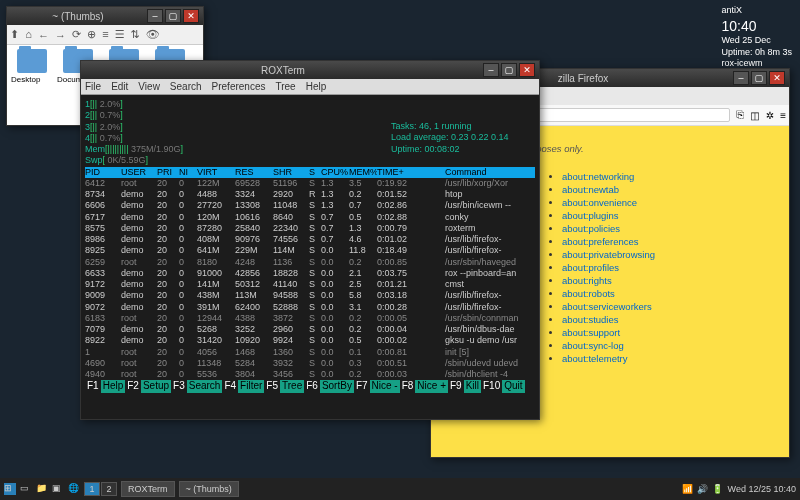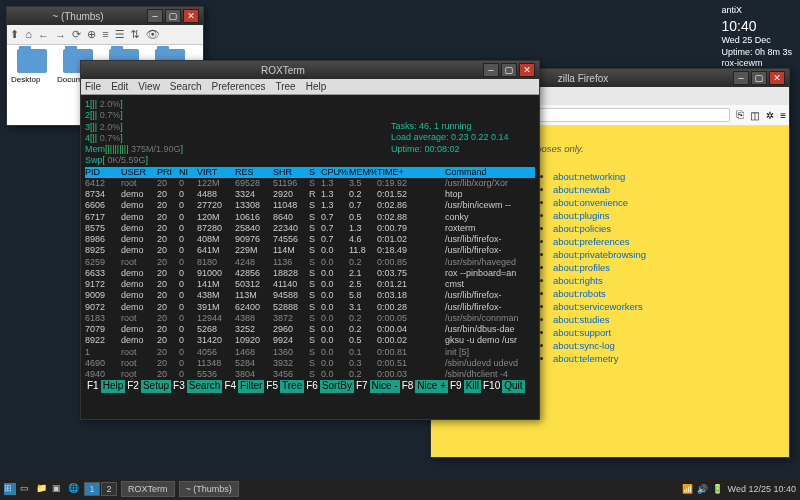--- a/index.html
+++ b/index.html
@@ -33,21 +33,21 @@
 .fkeys span{background:#16a085;color:#000;padding:0 2px}
 .fkeys b{color:#fff;background:#1c1c1c;padding:0 2px;font-weight:normal}
 
 .ff{top:68px;left:430px;width:360px;height:390px;background:#fde047}
 .ff .tabbar{background:#e8e8e8;padding:2px;font-size:9px;color:#444;display:flex;align-items:center;gap:4px;height:18px}
 .ff .urlbar{background:#f8f8f8;padding:3px;display:flex;gap:6px;align-items:center;border-bottom:1px solid #ddd}
 .ff .urlbar .field{flex:1;background:#fff;border:1px solid #ccc;height:14px;border-radius:2px}
 .ff .content{padding:6px 8px;font-size:9.5px;color:#333;height:calc(100% - 56px);overflow:hidden}
 .ff .content .note{font-style:italic;color:#555;margin-bottom:6px}
 .ff ul{list-style:disc;margin-left:110px}
-.ff li{margin:2px 4px}
+.ff li{margin:2px 13px}
 .ff a{color:#0066cc;text-decoration:none}
 
 .taskbar{position:absolute;bottom:0;left:0;right:0;height:22px;background:#222;display:flex;align-items:center;color:#ccc;font-size:9px;padding:0 4px;gap:4px}
 .taskbar .btn{background:#444;padding:2px 6px;border:1px solid #555;display:flex;align-items:center;gap:3px}
 .taskbar .ws{display:flex;gap:1px}
 .taskbar .ws div{width:16px;height:14px;background:#333;border:1px solid #555;text-align:center;line-height:12px}
 .taskbar .ws div.active{background:#2980b9}
 .taskbar .spacer{flex:1}
 .taskbar .tray{display:flex;gap:4px;align-items:center}
 .sicon{width:12px;height:12px;display:inline-block}

